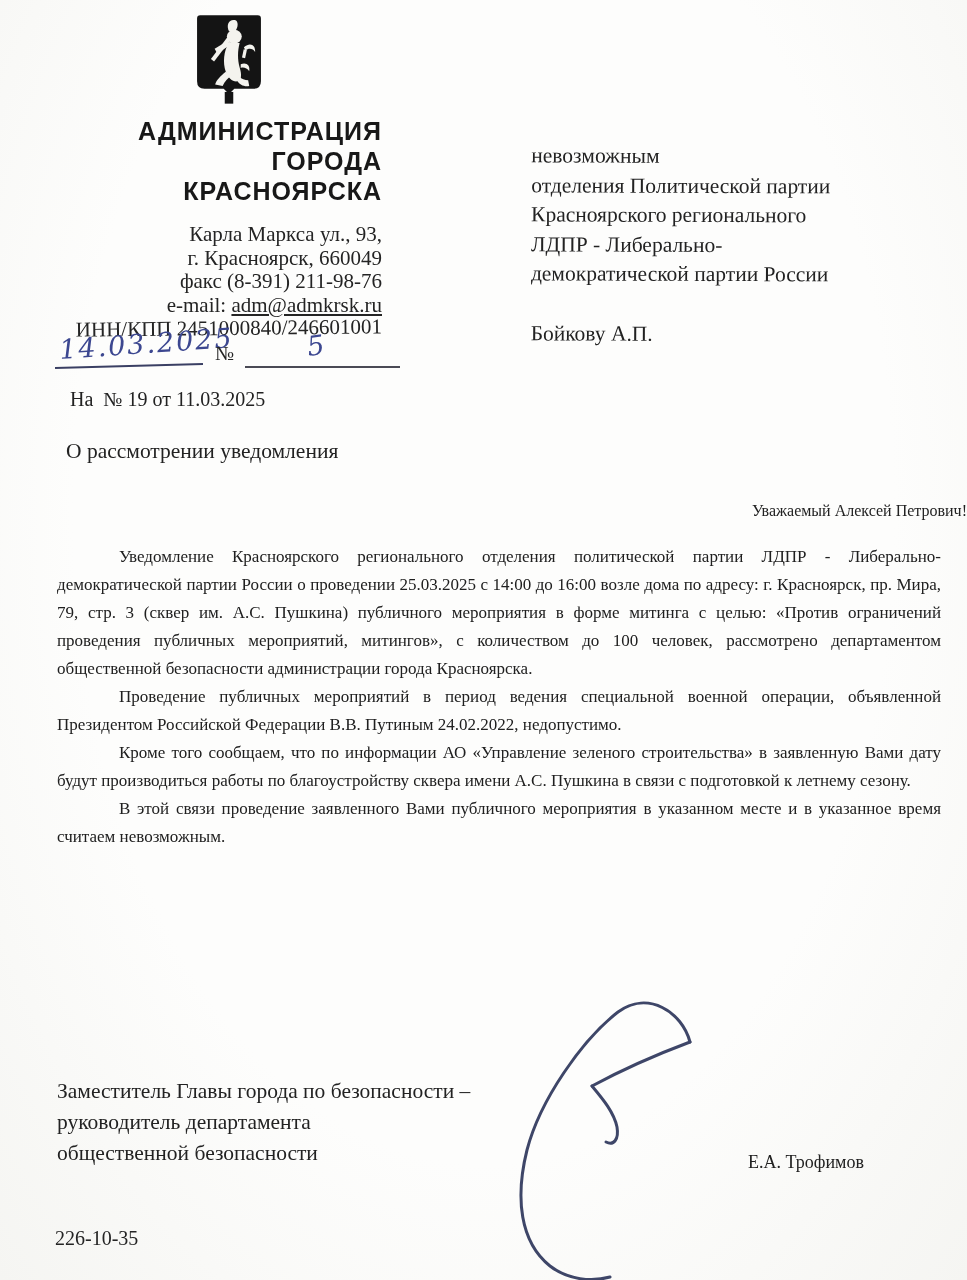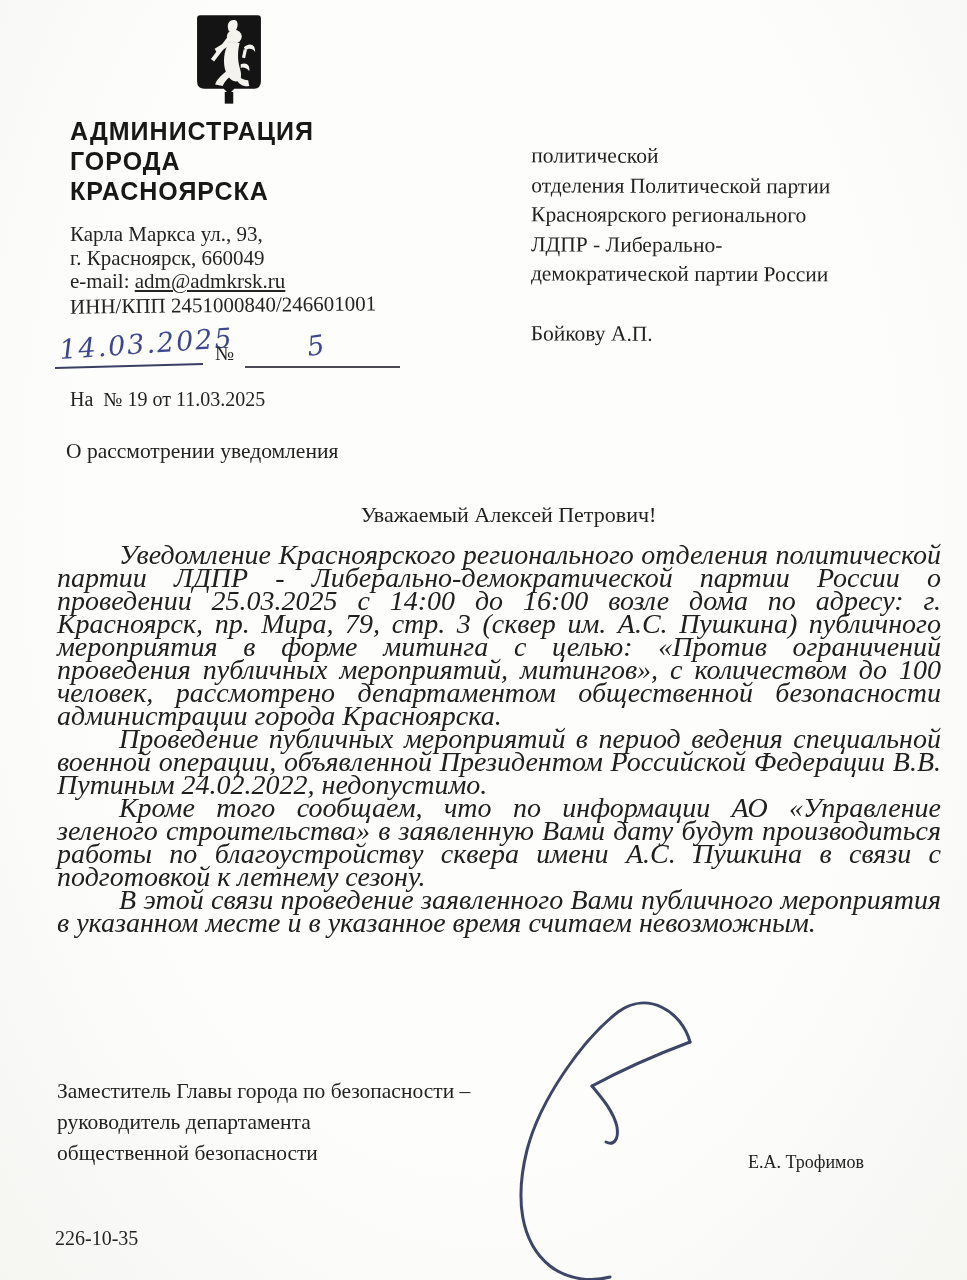--- a/index.html
+++ b/index.html
@@ -6,21 +6,21 @@
   body{
     width:967px;height:1280px;position:relative;overflow:hidden;
     background:#fbfbf9;
     font-family:"Liberation Serif", serif;
     color:#1e1e1e;
   }
   .page{position:absolute;inset:0;background:radial-gradient(ellipse at 50% 40%, #fdfdfc 60%, #f5f5f2 100%);}
 
   
   .emblem{position:absolute;left:196px;top:14px;}
-  .letterhead{position:absolute;left:70px;top:116px;width:312px;text-align:left;}
+  .letterhead{position:absolute;left:70px;top:116px;width:312px;text-align:right;}
   .org-name{
     font-family:"Liberation Sans", sans-serif;
     font-weight:700;font-size:25px;line-height:30px;letter-spacing:1px;color:#181818;
   }
   .address{margin-top:17px;font-size:21px;line-height:23.5px;color:#242424;}
   .address .email-line .email{text-decoration:underline;}
   .inn{white-space:nowrap;transform:rotate(-0.6deg);}
 
   
   .date-row{position:absolute;left:55px;top:328px;width:360px;height:48px;}
@@ -40,24 +40,24 @@
   }
 
   .reference{position:absolute;left:70px;top:388px;font-size:20px;color:#222;}
   .subject{position:absolute;left:66px;top:439px;font-size:21.5px;color:#222;}
 
   
   .recipient{position:absolute;left:531px;top:142px;width:378px;font-size:21.5px;line-height:29.5px;color:#222;transform:rotate(0.2deg);}
   .recipient-name{margin-top:30px;}
 
   
-  .salutation{position:absolute;left:62px;top:502px;width:893px;text-align:center;font-size:22px;color:#222;}
+  .salutation{position:absolute;left:74px;top:502px;width:893px;text-align:right;font-size:16px;color:#222;}
   .body-text{
     position:absolute;left:57px;top:543px;width:884px;
-    font-size:28px;line-height:23px;text-align:justify;color:#202020;font-style:italic;
+    font-size:17px;line-height:28px;text-align:justify;color:#202020;
   }
   .body-text p{margin:0;text-indent:62px;}
 
   
   .signer{position:absolute;left:57px;top:1076px;font-size:21.5px;line-height:31px;color:#222;}
   .signer-name{position:absolute;left:748px;top:1152px;font-size:18px;color:#222;white-space:nowrap;}
   .footer-phone{position:absolute;left:55px;top:1227px;font-size:20px;color:#242424;}
 
   .signature-swoosh{position:absolute;left:470px;top:950px;pointer-events:none;}
 </style>
@@ -84,38 +84,39 @@
       </g>
     </svg>
   </div>
 
   <div class="letterhead">
     <div class="org-name">АДМИНИСТРАЦИЯ</div>
     <div class="org-name">ГОРОДА КРАСНОЯРСКА</div>
     <div class="address">
       <div>Карла Маркса ул., 93,</div>
       <div>г. Красноярск, 660049</div>
+      <div>факс (8-391) 211-98-76</div>
       <div class="email-line"><span>e-mail: </span><span class="email">adm@admkrsk.ru</span></div>
       <div class="inn">ИНН/КПП 2451000840/246601001</div>
     </div>
   </div>
 
   <div class="date-row">
     <span class="hand-date">14.03.2025</span>
     <span class="date-line"></span>
     <span class="num-label">№</span>
     <span class="num-line"></span>
     <span class="hand-num">5</span>
   </div>
 
   <div class="reference">На&nbsp;&nbsp;№ 19 от 11.03.2025</div>
   <div class="subject">О рассмотрении уведомления</div>
 
   <div class="recipient">
-    <div>политической</div>
+    <div>невозможным</div>
     <div>отделения Политической партии</div>
     <div>Красноярского регионального</div>
     <div>ЛДПР - Либерально-</div>
     <div>демократической партии России</div>
     <div class="recipient-name">Бойкову А.П.</div>
   </div>
 
   <div class="salutation">Уважаемый Алексей Петрович!</div>
   <div class="body-text">
     <p>Уведомление Красноярского регионального отделения политической партии ЛДПР - Либерально-демократической партии России о проведении 25.03.2025 с 14:00 до 16:00 возле дома по адресу: г. Красноярск, пр. Мира, 79, стр. 3 (сквер им. А.С. Пушкина) публичного мероприятия в форме митинга с целью: «Против ограничений проведения публичных мероприятий, митингов», с количеством до 100 человек, рассмотрено департаментом общественной безопасности администрации города Красноярска.</p>

